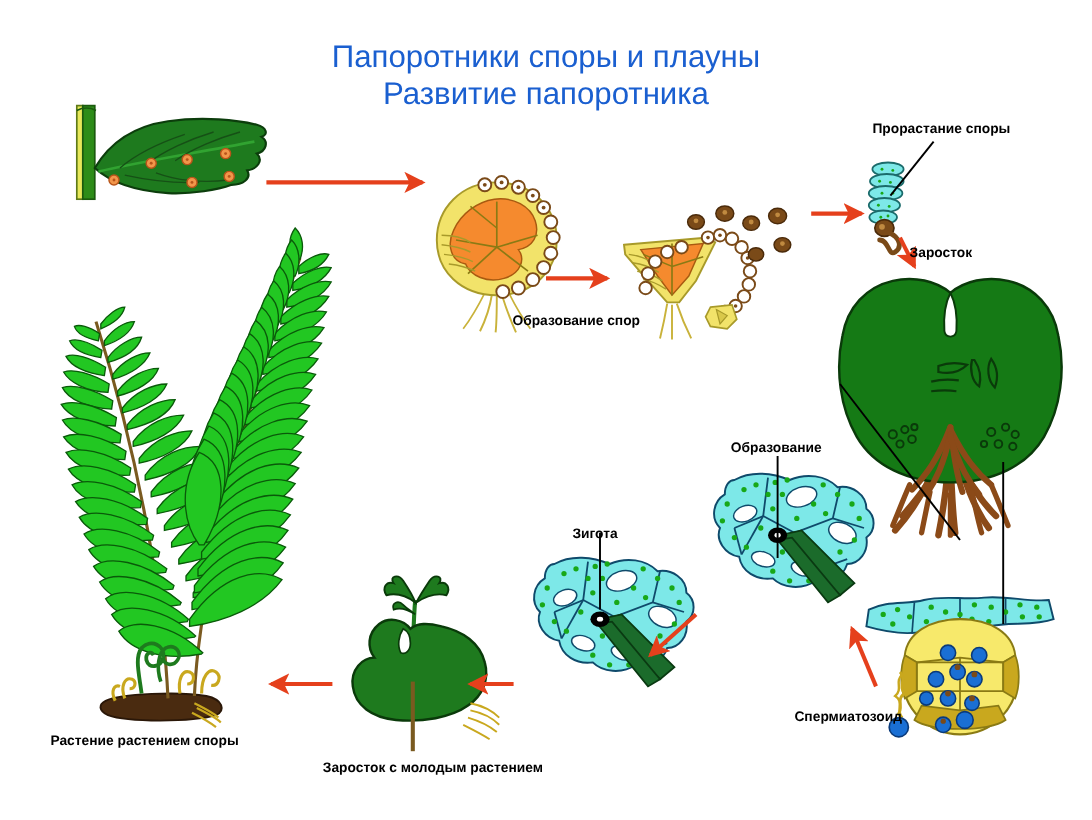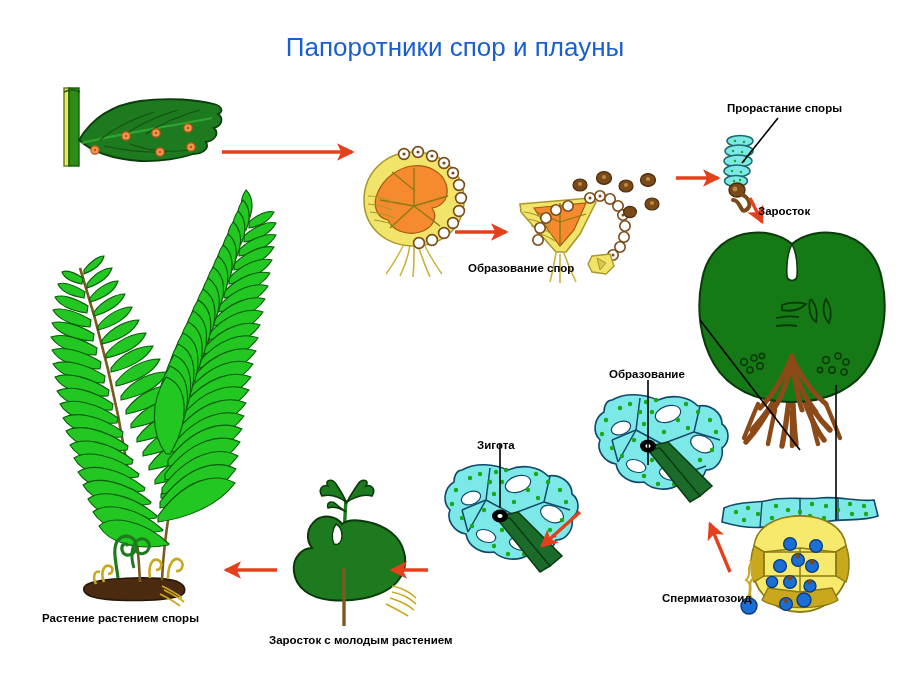--- a/index.html
+++ b/index.html
@@ -42,21 +42,21 @@
     width: 910px;
     height: 683px;
     pointer-events: none;
   }
 </style>
 </head>
 <body>
 
 <div id="stage">
 
-  <div id="title"><span>Папоротники спор и плауны</span><br></div>
+  <div id="title"><span>Папоротники споры и плауны</span><br><span>Развитие папоротника</span></div>
 
   <svg class="art" viewBox="0 0 910 683">
     <defs>
       <marker id="ah" viewBox="0 0 10 10" refX="8.5" refY="5" markerWidth="5.2" markerHeight="5.2" orient="auto">
         <path d="M0,0 L10,5 L0,10 L2.4,5 z" fill="#E5401C"></path>
       </marker>
     </defs>
 
     <g>
 
@@ -645,20 +645,20 @@
       <line x1="750" y1="198" x2="762" y2="222"></line>
       <line x1="730" y1="572" x2="710" y2="524"></line>
       <line x1="580" y1="512" x2="542" y2="546"></line>
       <line x1="428" y1="570" x2="392" y2="570"></line>
       <line x1="277" y1="570" x2="226" y2="570"></line>
     </g>
   </svg>
 
   <div class="lbl" style="left:727px; top:102px;">Прорастание споры</div>
   <div class="lbl" style="left:758px; top:205px;">Заросток</div>
-  <div class="lbl" style="left:427px; top:262px;margin-left:41px;">Образование спор</div>
+  <div class="lbl" style="left:427px; top:262px;">Образование спор</div>
   <div class="lbl" style="left:609px; top:368px;">Образование</div>
   <div class="lbl" style="left:477px; top:439px;">Зигота</div>
   <div class="lbl" style="left:662px; top:592px;">Спермиатозоид</div>
   <div class="lbl" style="left:42px; top:612px;">Растение растением споры</div>
   <div class="lbl" style="left:269px; top:634px;">Заросток с молодым растением</div>
 
 </div>
 
 </body></html>

